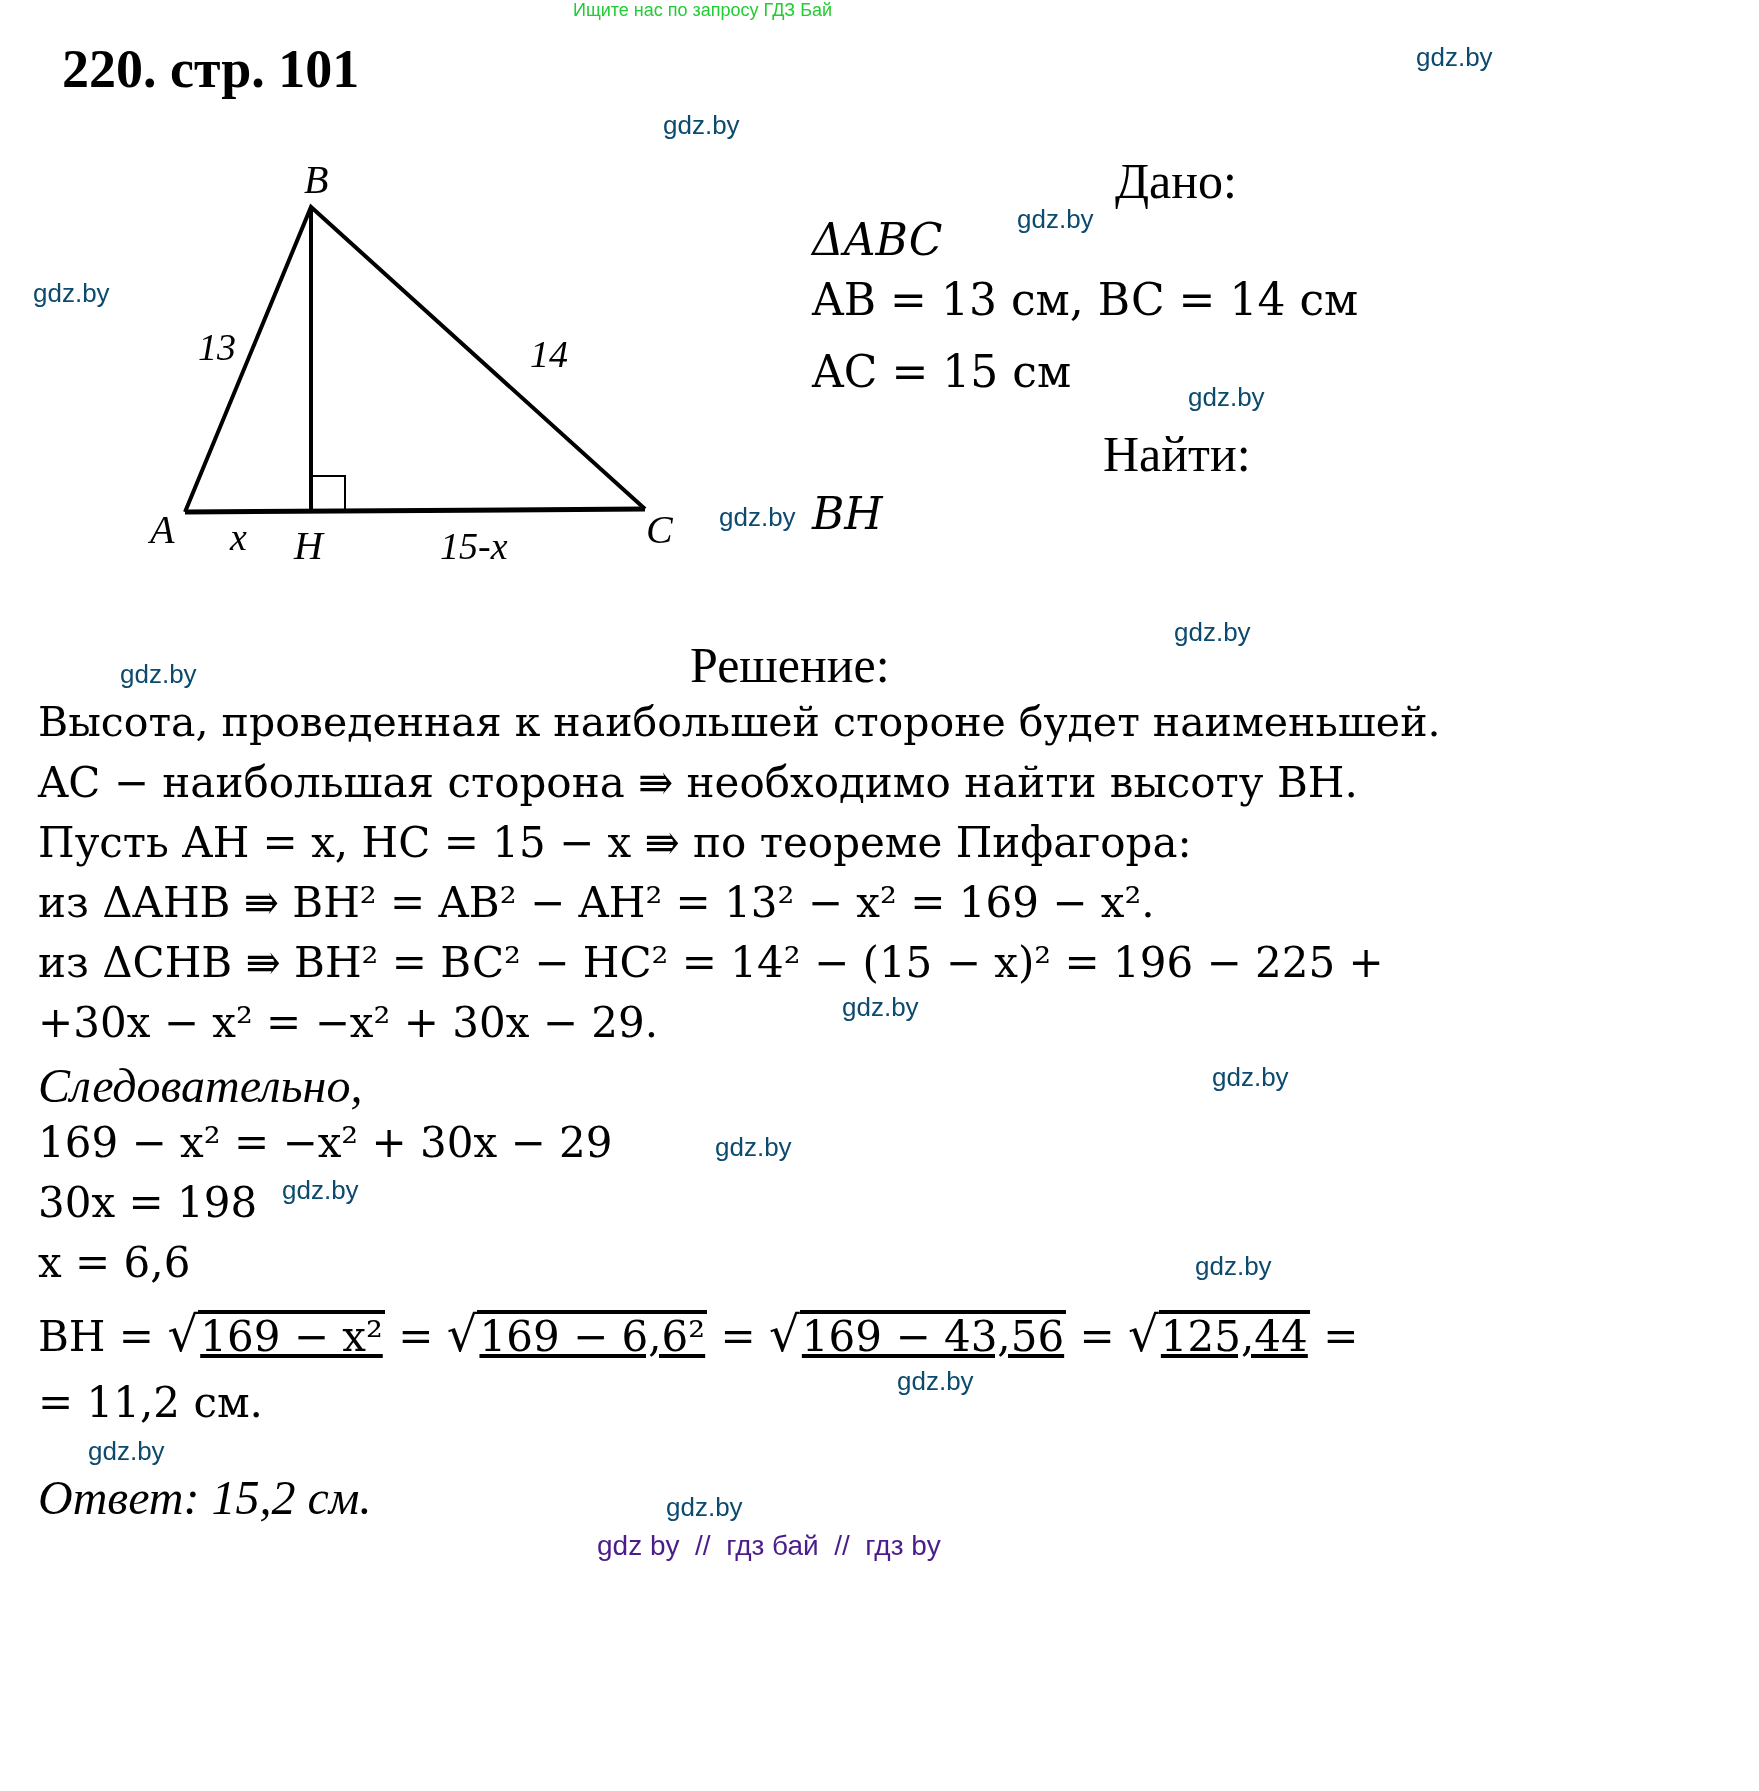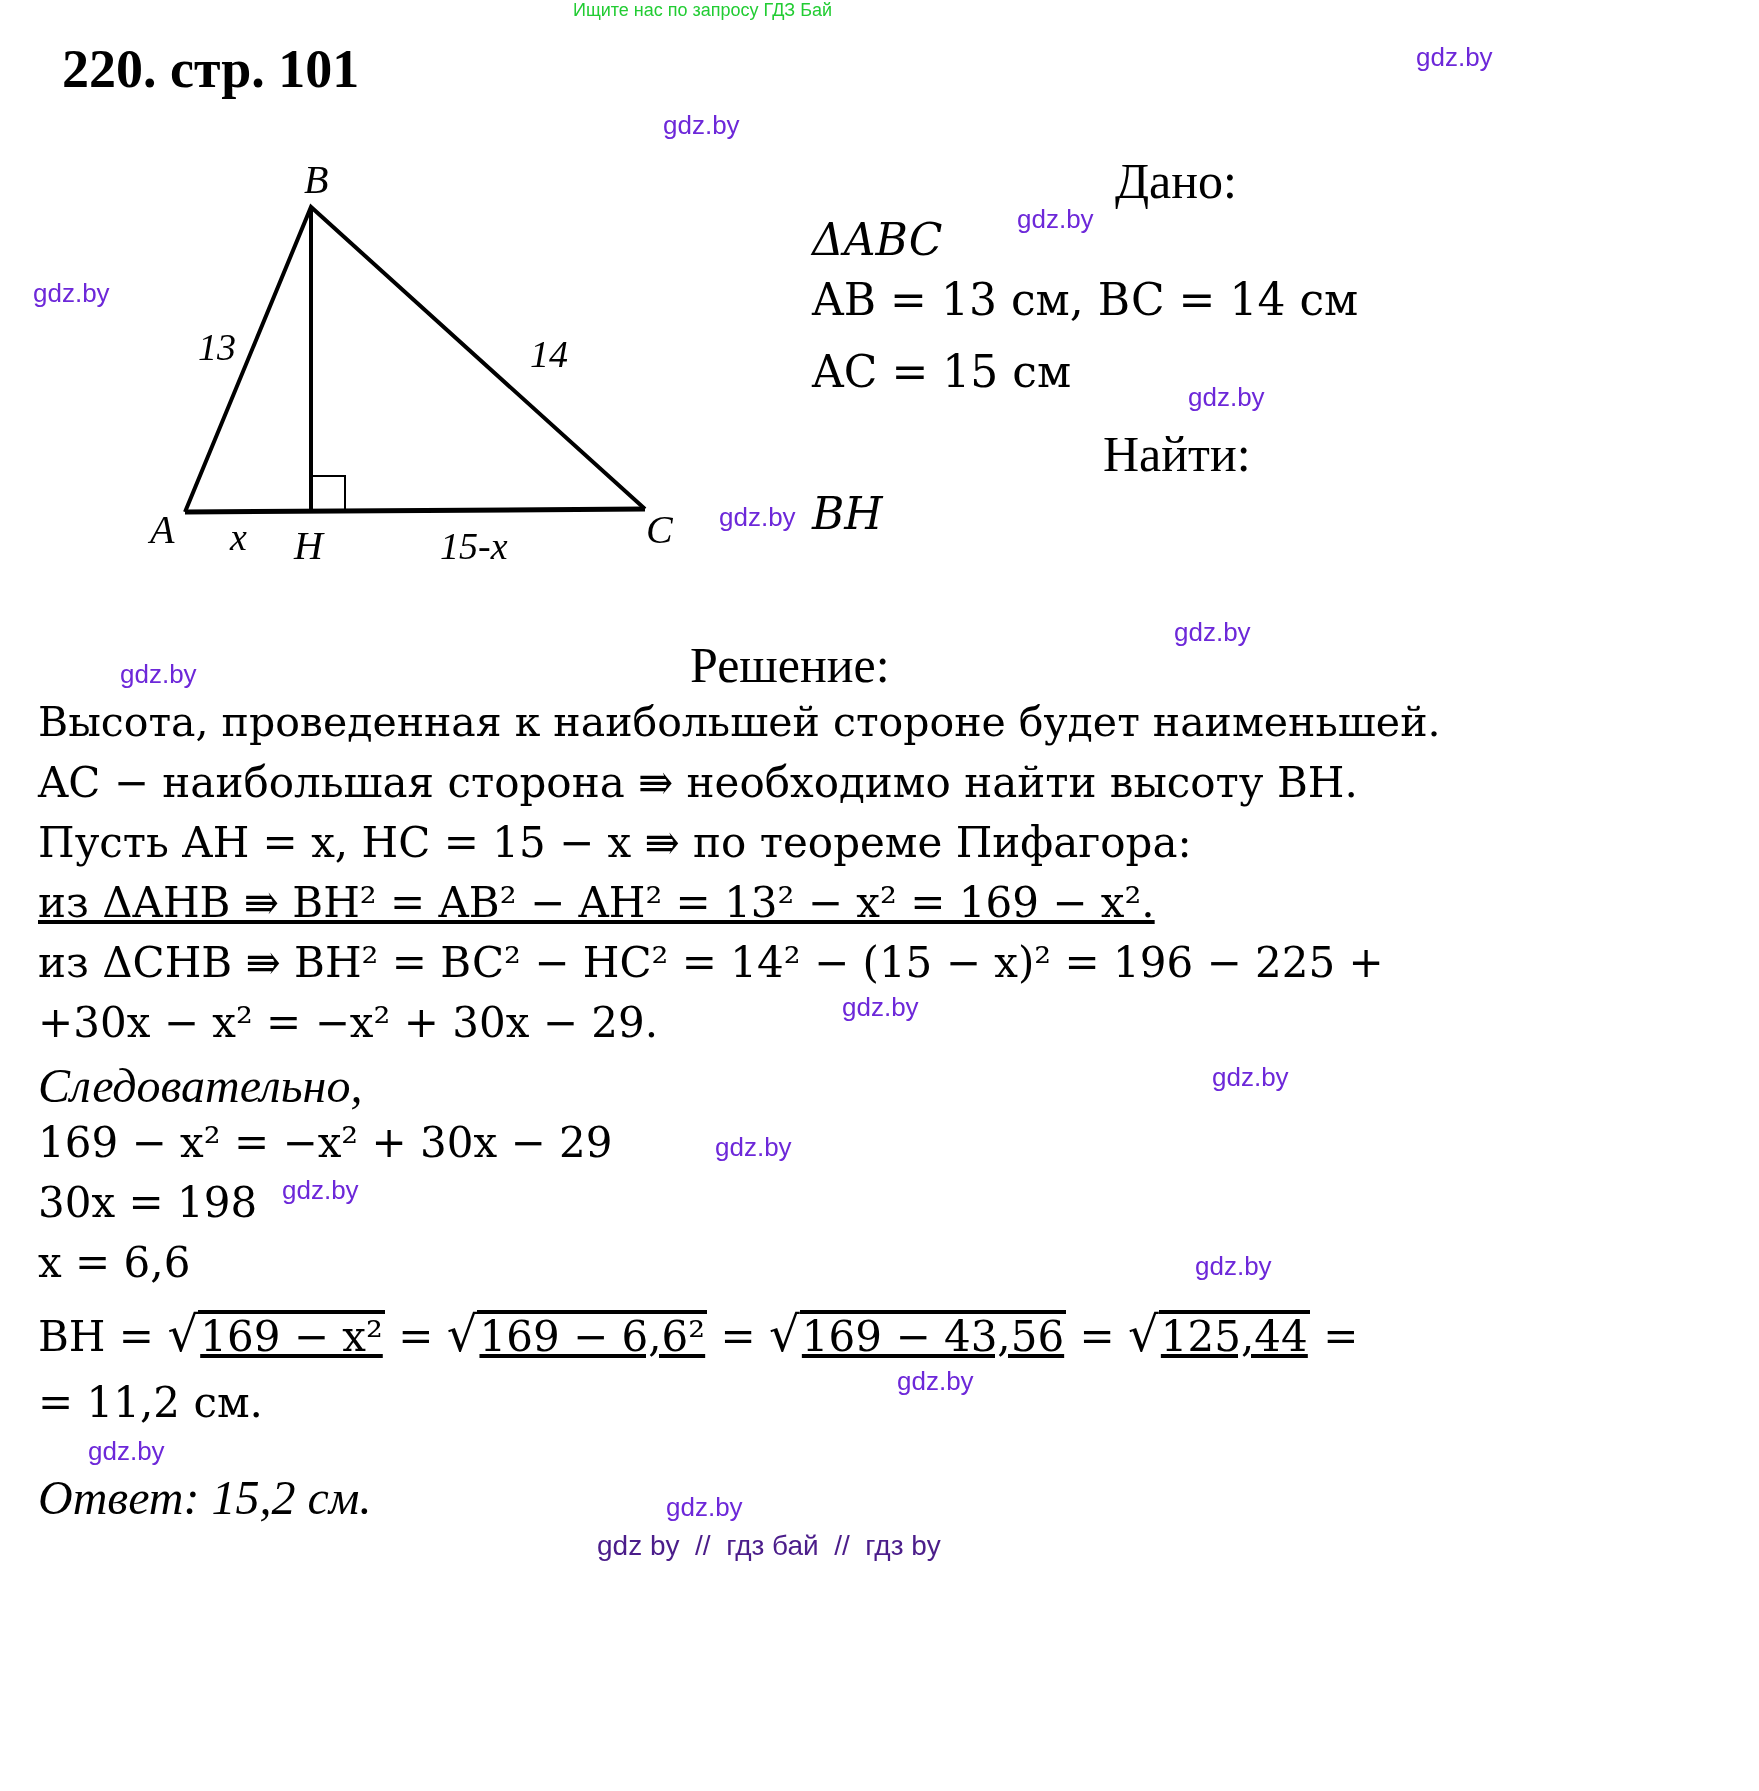--- a/index.html
+++ b/index.html
@@ -1,18 +1,18 @@
 <!DOCTYPE html>
 <html><head>
 <meta charset="utf-8">
 <style>
   html, body { margin:0; padding:0; background:#ffffff; }
   body { width:1759px; height:1791px; position:relative; overflow:hidden; color:#000; }
   .abs { position:absolute; white-space:nowrap; }
-  .wm { font-family:"Liberation Sans", sans-serif; font-size:26px; color:#6d28d9; }
+  .wm { font-family:"Liberation Sans", sans-serif; font-size:26px; color:#0c4a6e; }
   .banner { font-family:"Liberation Sans", sans-serif; font-size:18px; color:#22cc33; }
   .footer { font-family:"Liberation Sans", sans-serif; font-size:28px; color:#4b1d8a; }
   .title { font-family:"Liberation Serif", serif; font-weight:bold; font-size:54px; }
   .head { font-family:"Liberation Serif", serif; font-size:50px; }
   .math { font-family:"DejaVu Serif", serif; font-size:44px; }
   .body { font-family:"DejaVu Serif", serif; font-size:42px; }
   .it { font-style:italic; }
   .ital { font-family:"Liberation Serif", serif; font-style:italic; font-size:48px; }
   .sqrt { display:inline-block; border-top:4px solid #000; padding:0 2px; line-height:1.1;text-decoration:underline; }
   .rad { font-size:1.15em; }
@@ -60,21 +60,21 @@
 <div class="abs math" style="left:812px; top:274px;">AB = 13 см, BC = 14 см</div>
 <div class="abs math" style="left:812px; top:346px;text-align:center;">AC = 15 см</div>
 
 <div class="abs head" style="left:1103px; top:425px;">Найти:</div>
 <div class="abs math it" style="left:812px; top:488px;">BH</div>
 
 <div class="abs head" style="left:690px; top:636px;">Решение:</div>
 <div class="abs body" style="left:38px; top:698px; font-size:41px;">Высота, проведенная к наибольшей стороне будет наименьшей.</div>
 <div class="abs body" style="left:38px; top:758px;">AC − наибольшая сторона ⇛ необходимо найти высоту BH.</div>
 <div class="abs body" style="left:38px; top:818px;">Пусть AH = x, HC = 15 − x ⇛ по теореме Пифагора:</div>
-<div class="abs body" style="left:38px; top:878px;text-decoration:underline;">из ΔAHB ⇛ BH² = AB² − AH² = 13² − x² = 169 − x².</div>
+<div class="abs body" style="left:38px; top:878px;">из ΔAHB ⇛ BH² = AB² − AH² = 13² − x² = 169 − x².</div>
 <div class="abs body" style="left:38px; top:938px;">из ΔCHB ⇛ BH² = BC² − HC² = 14² − (15 − x)² = 196 − 225 +</div>
 <div class="abs body" style="left:38px; top:998px;">+30x − x² = −x² + 30x − 29.</div>
 <div class="abs ital" style="left:38px; top:1058px;">Следовательно,</div>
 <div class="abs body" style="left:38px; top:1118px;">169 − x² = −x² + 30x − 29</div>
 <div class="abs body" style="left:38px; top:1178px;">30x = 198</div>
 <div class="abs body" style="left:38px; top:1238px;">x = 6,6</div>
 
 <div class="abs body" style="left:38px; top:1306px;">
   <span>BH =</span>
   <span class="rad">√</span><span class="sqrt">169 − x²</span>

